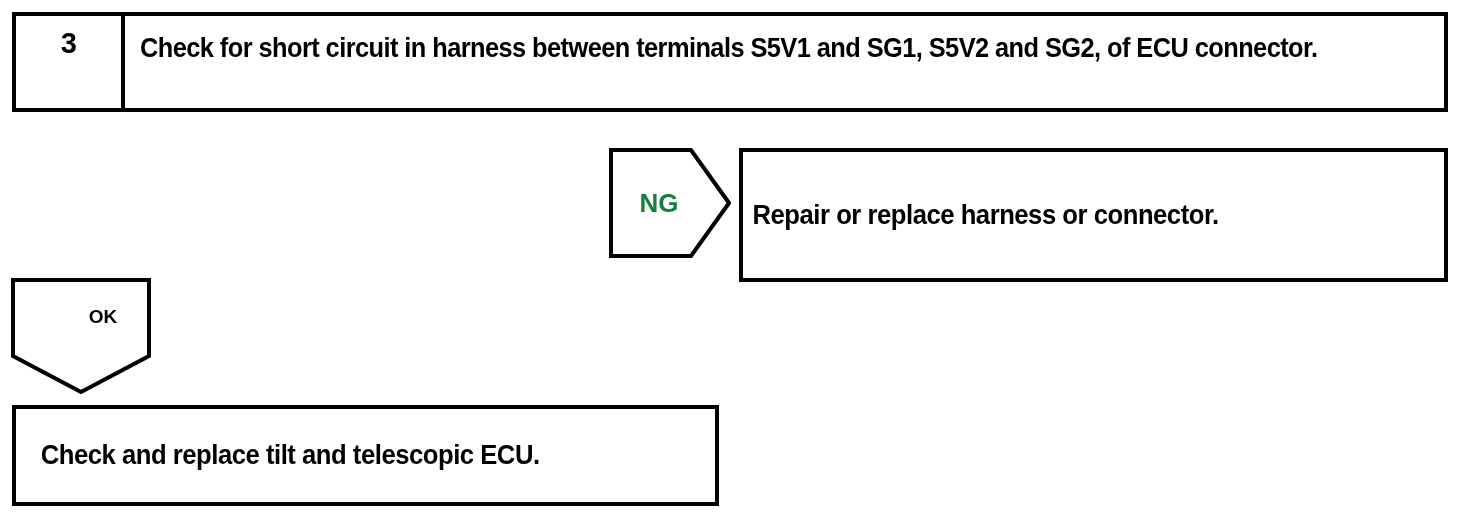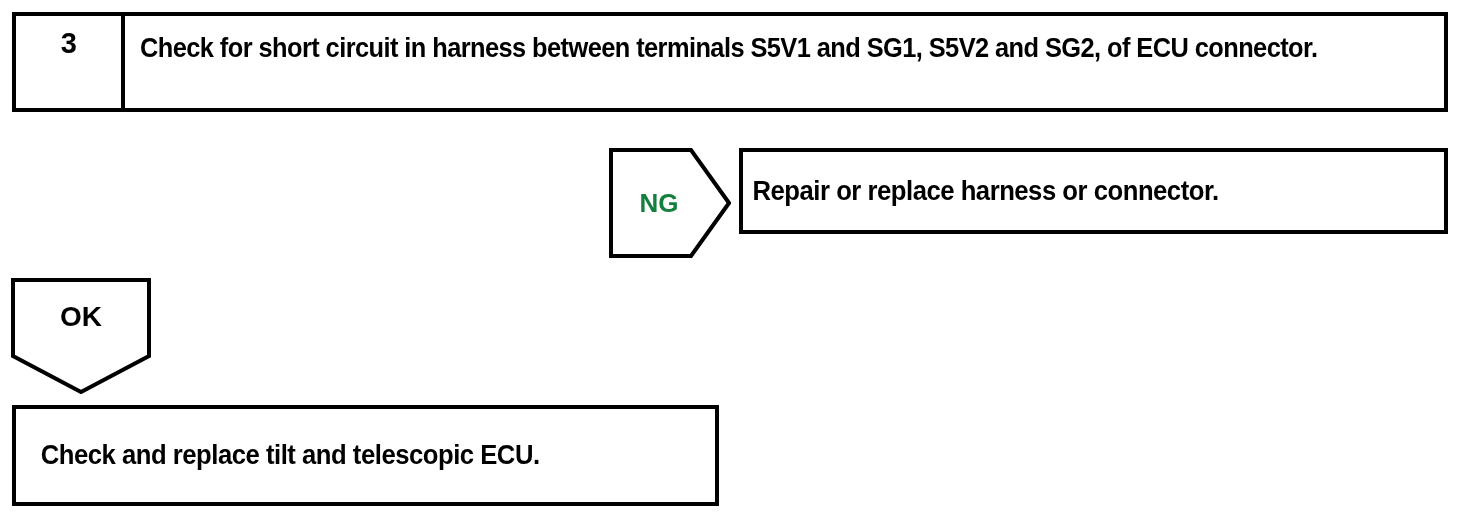--- a/index.html
+++ b/index.html
@@ -86,21 +86,21 @@
     font-weight: bold;
     color: #15803d;
     letter-spacing: 0px;
     pointer-events: none;
   }
   .ng-box {
     position: absolute;
     left: 739px;
     top: 148px;
     width: 709px;
-    height: 86px;
+    height: 134px;
     border: 4px solid #000000;
     box-sizing: border-box;
     background: #ffffff;
     display: flex;
     align-items: center;
   }
   .ng-box-text {
     padding-left: 10px;
     font-size: 27px;
     font-weight: bold;
@@ -121,24 +121,25 @@
   .ok-arrow svg { display: block; }
   .ok-label {
     position: absolute;
     left: 11px;
     top: 278px;
     width: 140px;
     height: 78px;
     display: flex;
     align-items: center;
     justify-content: center;
-    font-size: 28px;
+    font-size: 19px;
     font-weight: bold;
     color: #000000;
     pointer-events: none;
+    padding-left: 22px;
   }
 
   
   .result-box {
     position: absolute;
     left: 12px;
     top: 405px;
     width: 707px;
     height: 101px;
     border: 4px solid #000000;

